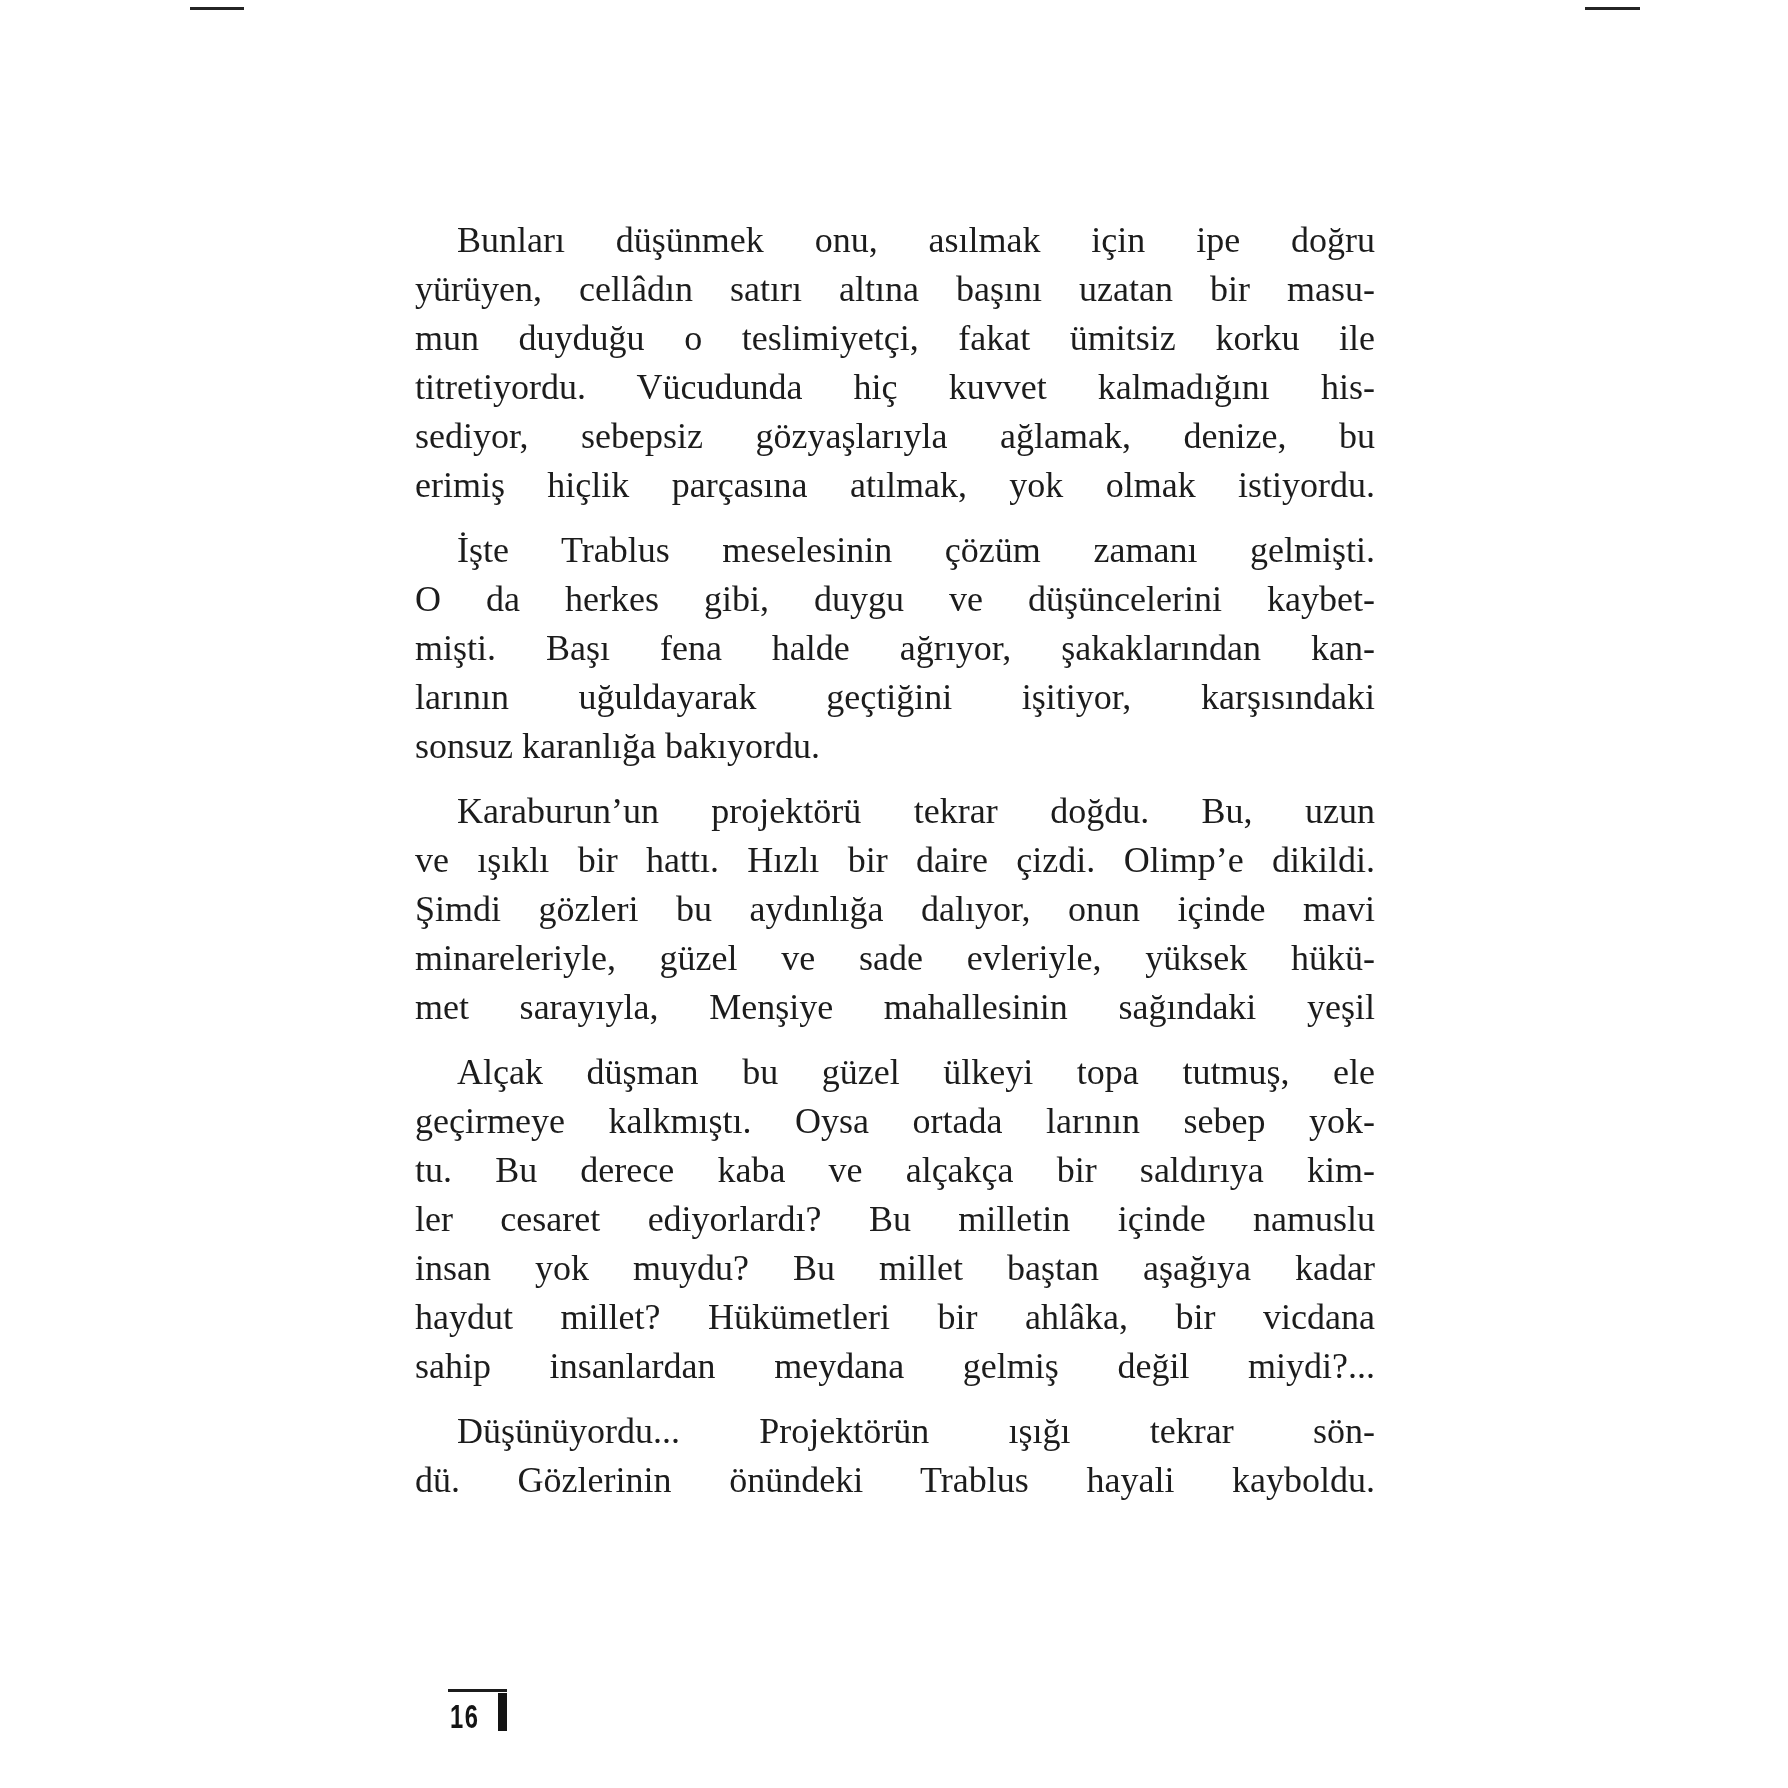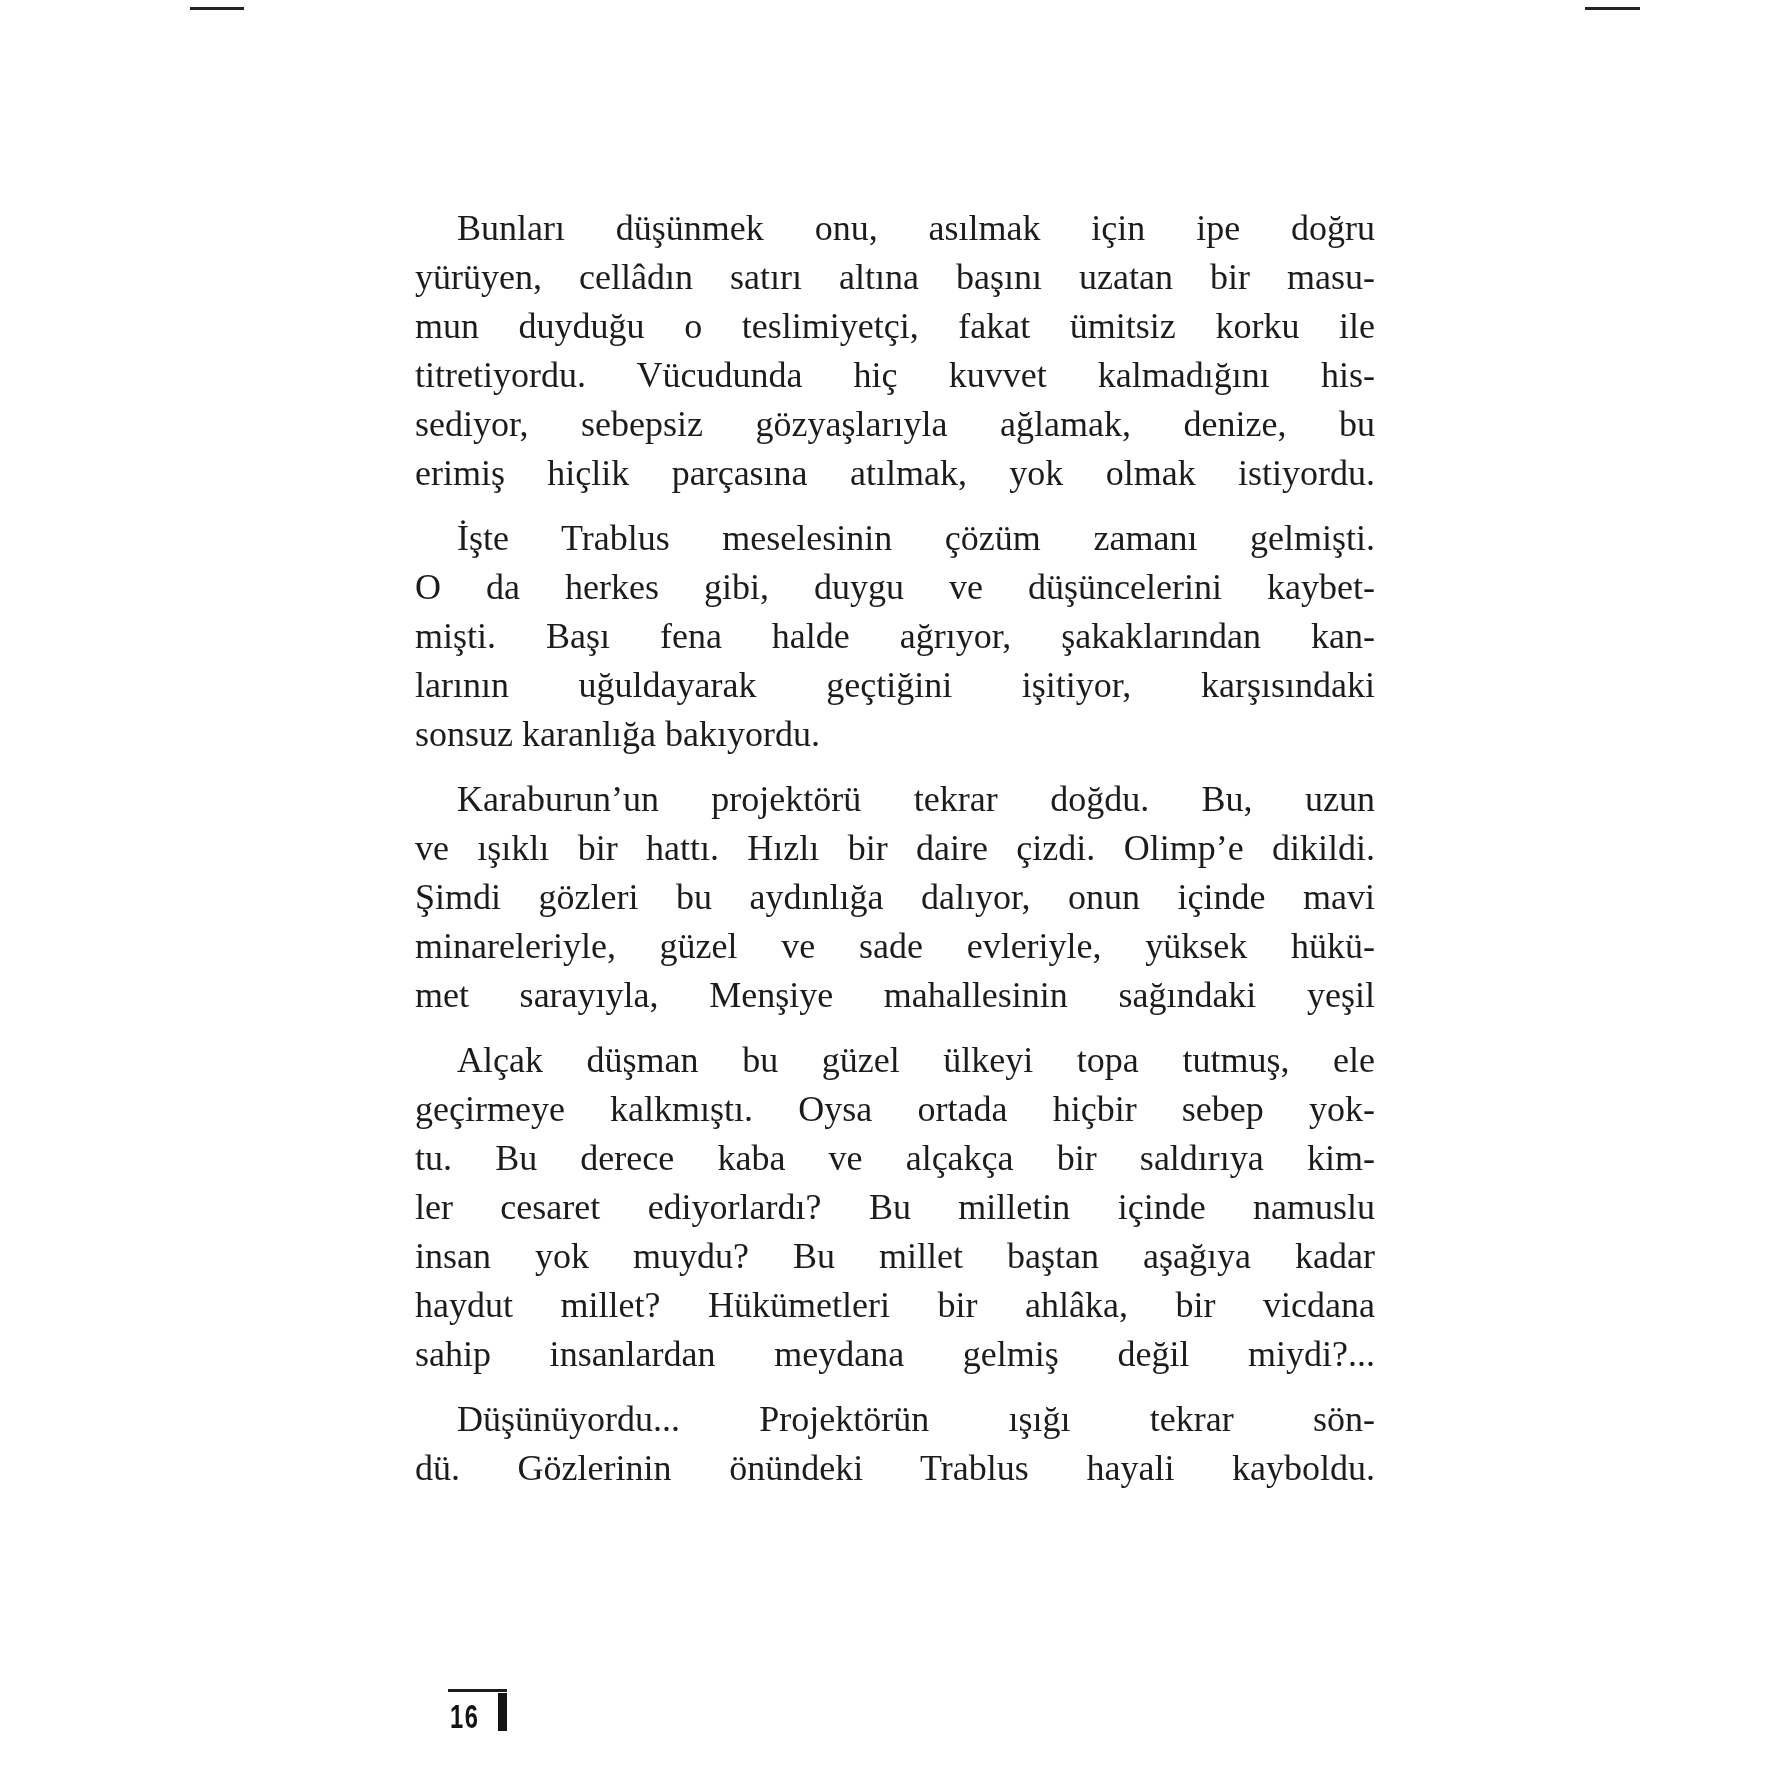--- a/index.html
+++ b/index.html
@@ -31,21 +31,21 @@
   }
   
   .textblock {
     position: absolute;
     left: 415px; top: 204px;
     width: 960px;
     font-size: 36px;
     line-height: 49px;
     color: #1c1c1c;
   }
-  .paragraph { margin: 0 0 16px 0; }
+  .paragraph { margin: 12px 0 16px 0; }
   .line {
     text-align: justify;
     text-align-last: justify;
     height: 49px;
     white-space: nowrap; 
   }
   .line.first { text-indent: 42px; }
   .line.short-last { text-align-last: left; }
   
   .pagenum-group {
@@ -102,21 +102,21 @@
       </div>
       <div class="paragraph">
         <div class="line first">Karaburun’un projektörü tekrar doğdu. Bu, uzun</div>
         <div class="line">ve ışıklı bir hattı. Hızlı bir daire çizdi. Olimp’e dikildi.</div>
         <div class="line">Şimdi gözleri bu aydınlığa dalıyor, onun içinde mavi</div>
         <div class="line">minareleriyle, güzel ve sade evleriyle, yüksek hükü-</div>
         <div class="line">met sarayıyla, Menşiye mahallesinin sağındaki yeşil</div>
       </div>
       <div class="paragraph">
         <div class="line first">Alçak düşman bu güzel ülkeyi topa tutmuş, ele</div>
-        <div class="line">geçirmeye kalkmıştı. Oysa ortada hiçbir sebep yok-</div>
+        <div class="line">geçirmeye kalkmıştı. Oysa ortada larının sebep yok-</div>
         <div class="line">tu. Bu derece kaba ve alçakça bir saldırıya kim-</div>
         <div class="line">ler cesaret ediyorlardı? Bu milletin içinde namuslu</div>
         <div class="line">insan yok muydu? Bu millet baştan aşağıya kadar</div>
         <div class="line">haydut millet? Hükümetleri bir ahlâka, bir vicdana</div>
         <div class="line">sahip insanlardan meydana gelmiş değil miydi?...</div>
       </div>
       <div class="paragraph">
         <div class="line first">Düşünüyordu... Projektörün ışığı tekrar sön-</div>
         <div class="line">dü. Gözlerinin önündeki Trablus hayali kayboldu.</div>
       </div>

